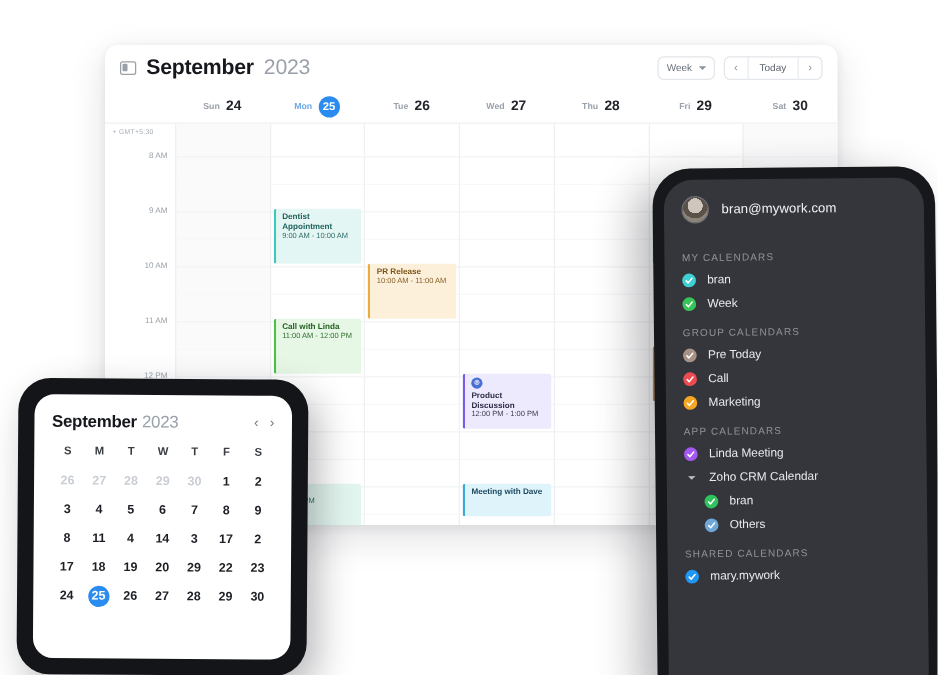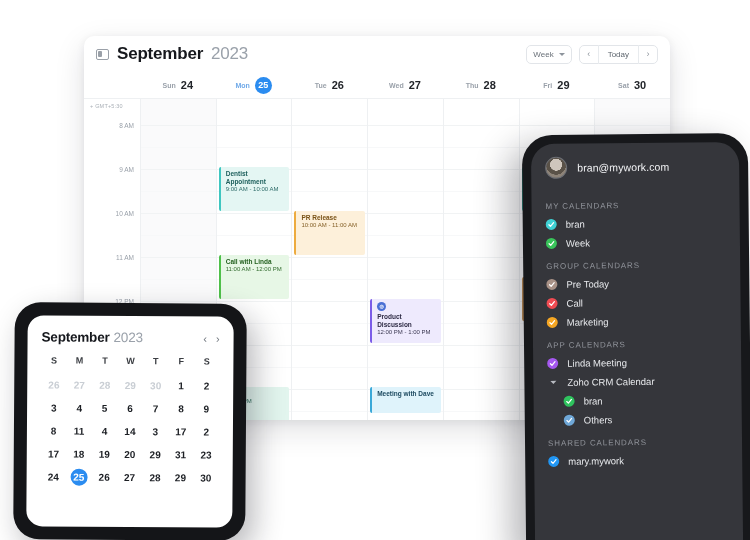--- a/index.html
+++ b/index.html
@@ -488,21 +488,21 @@
           <div class="mini-d">4</div>
           <div class="mini-d">14</div>
           <div class="mini-d">3</div>
           <div class="mini-d">17</div>
           <div class="mini-d">2</div>
           <div class="mini-d">17</div>
           <div class="mini-d">18</div>
           <div class="mini-d">19</div>
           <div class="mini-d">20</div>
           <div class="mini-d">29</div>
-          <div class="mini-d">31</div>
+          <div class="mini-d">22</div>
           <div class="mini-d">23</div>
           <div class="mini-d">24</div>
           <div class="mini-d sel"><span>25</span></div>
           <div class="mini-d">26</div>
           <div class="mini-d">27</div>
           <div class="mini-d">28</div>
           <div class="mini-d">29</div>
           <div class="mini-d">30</div>
         </div>
     </div>

